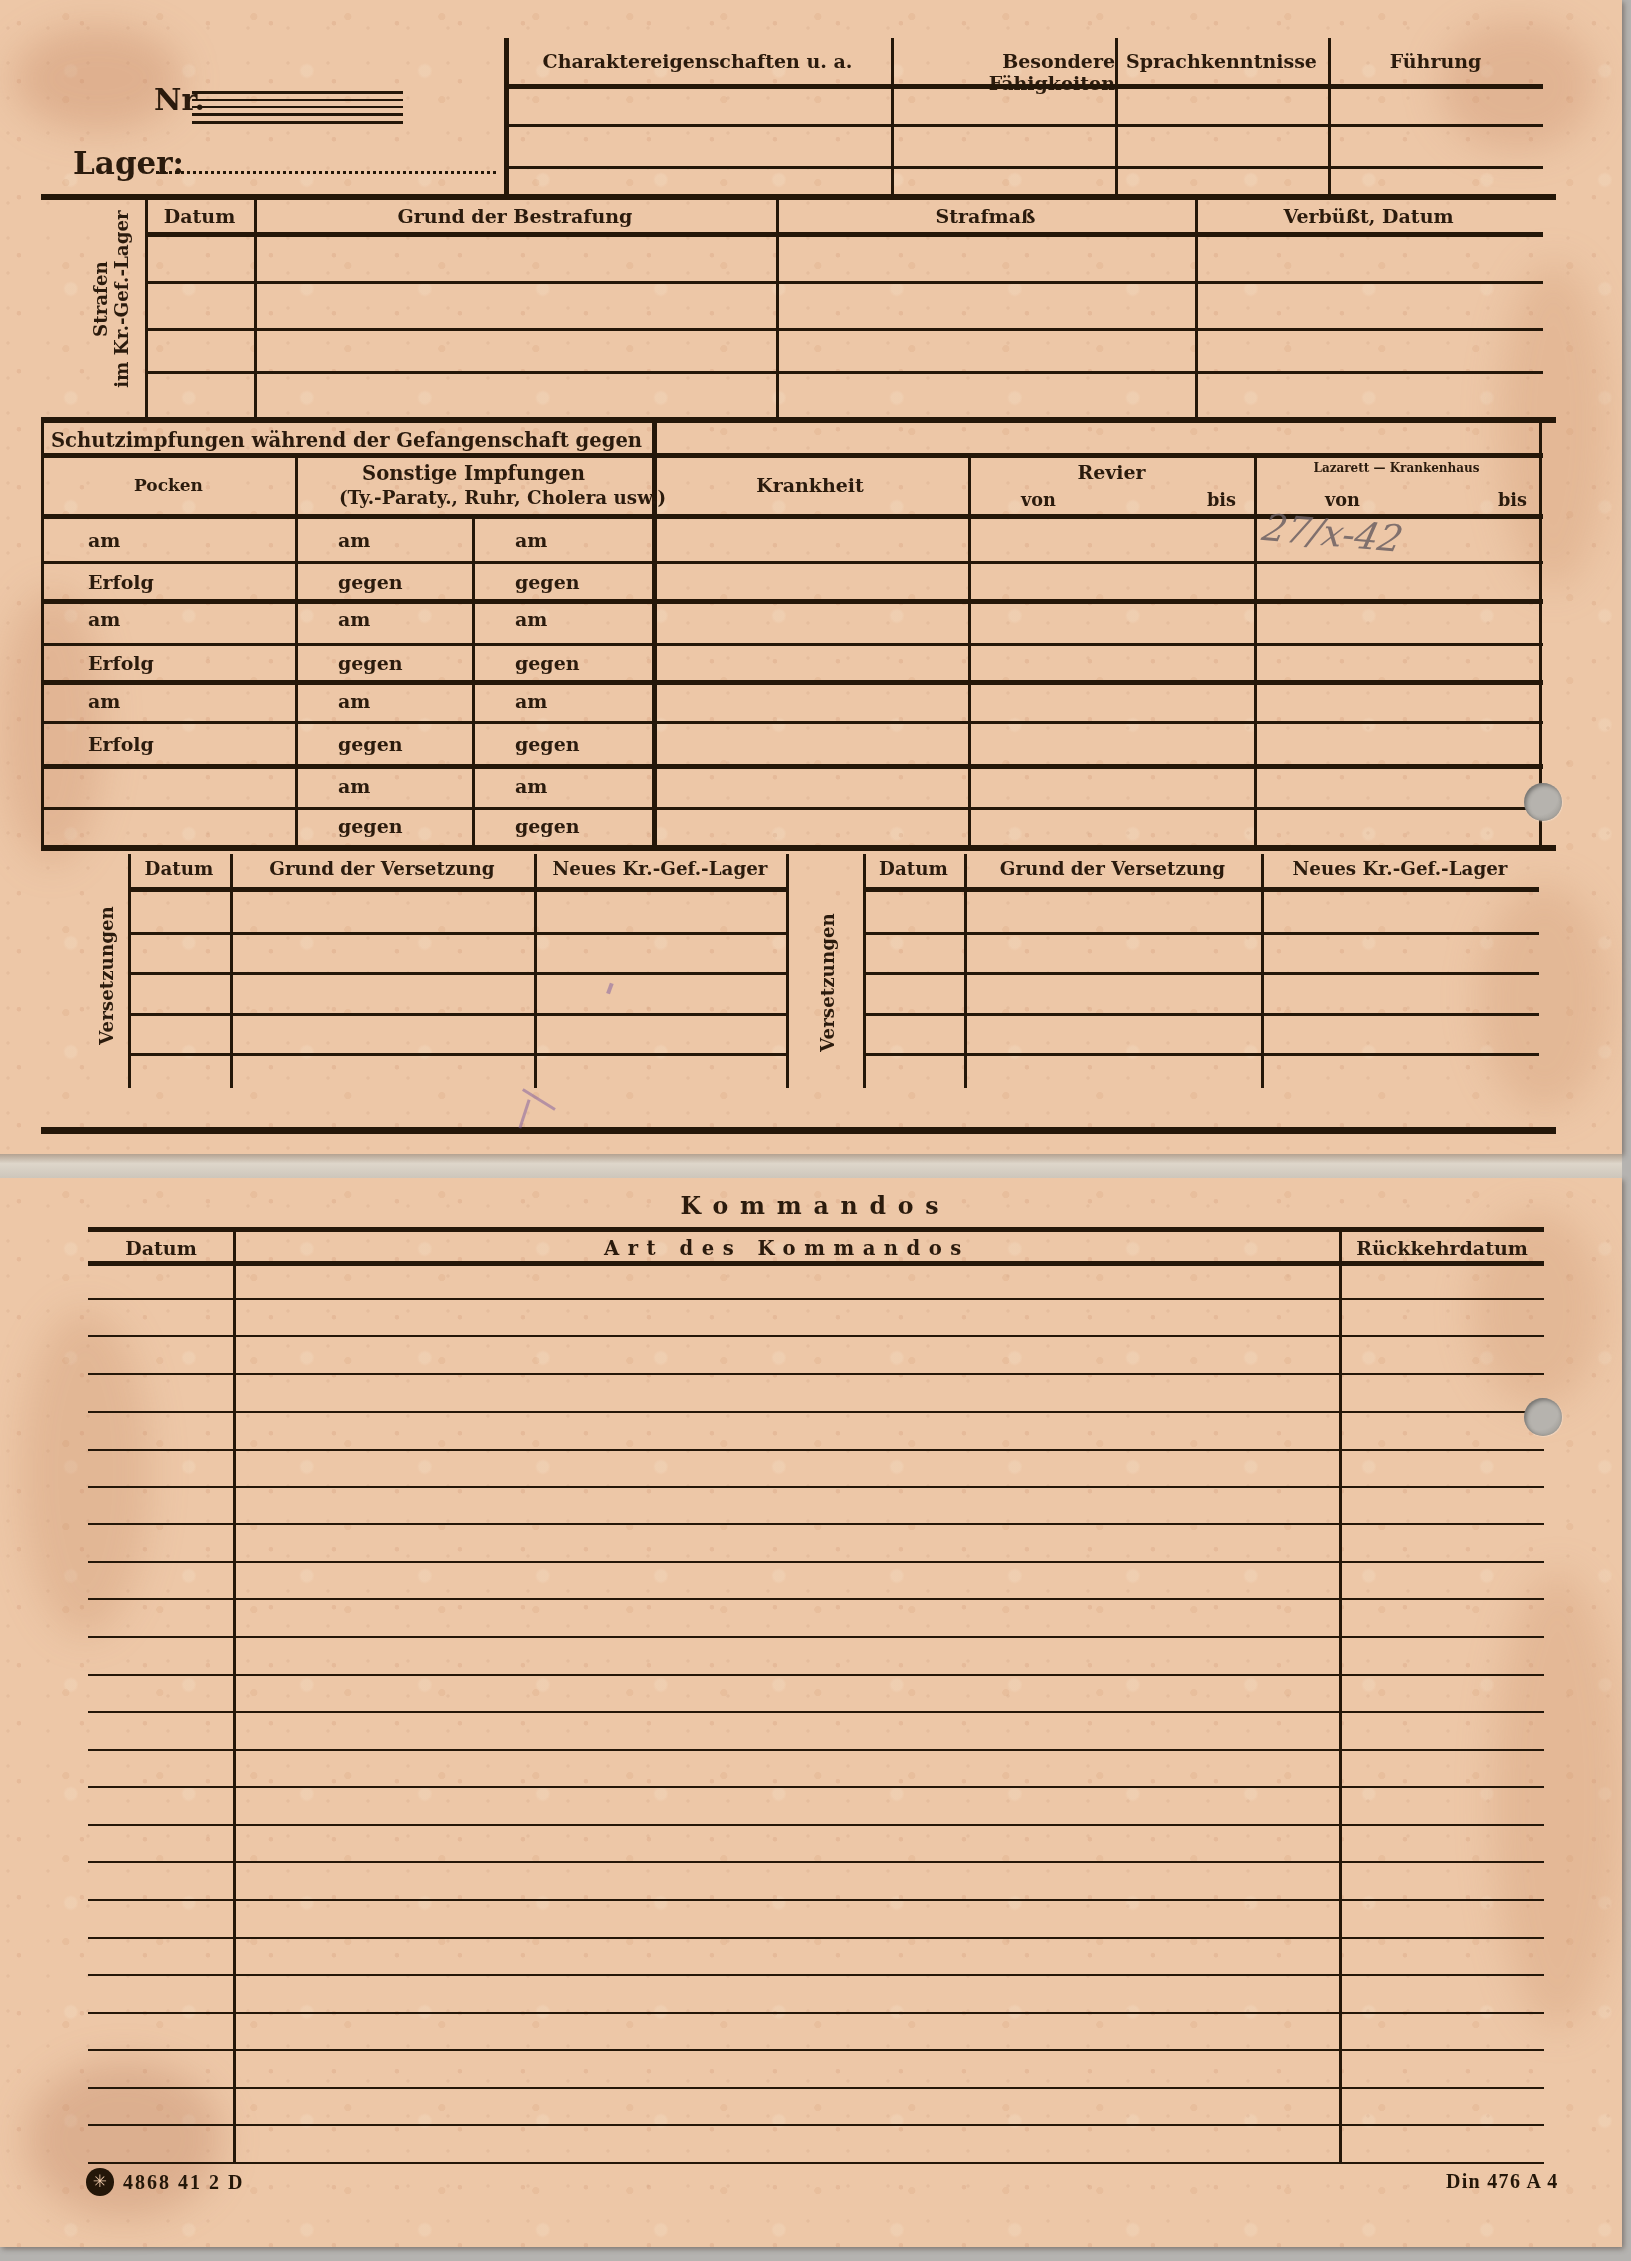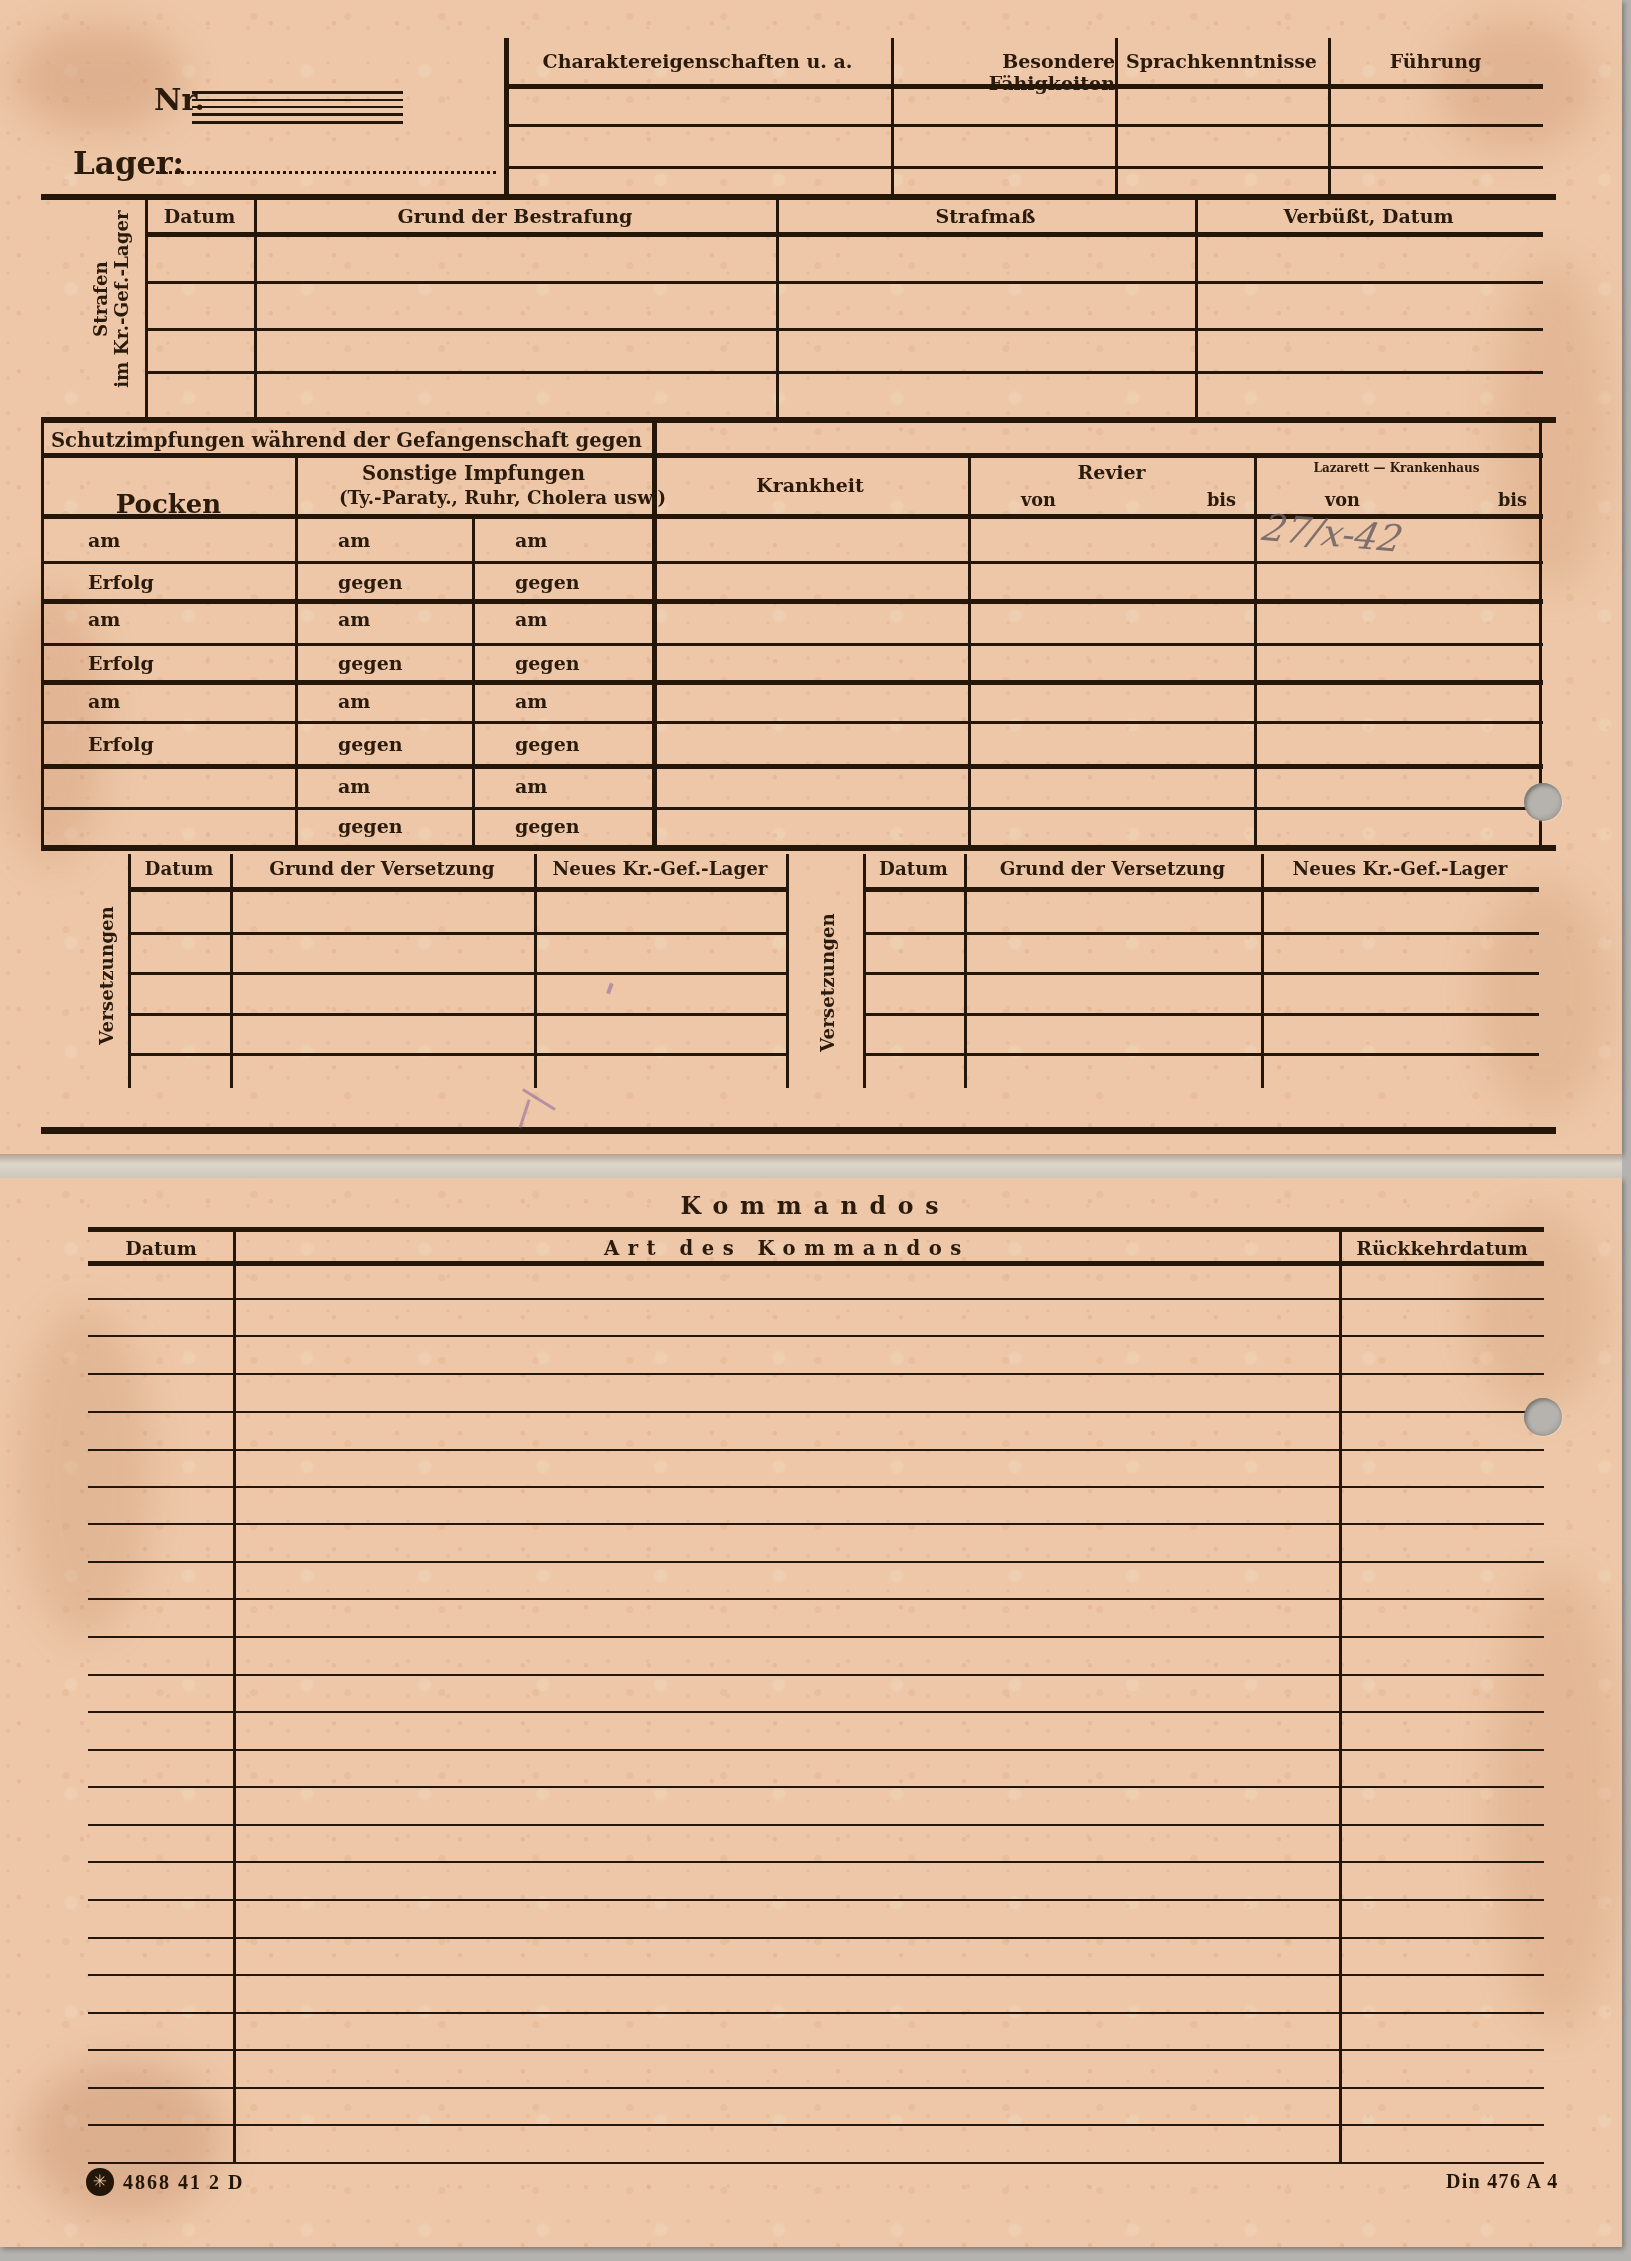--- a/index.html
+++ b/index.html
@@ -92,21 +92,21 @@
   <div class="hl t9" style="left:41px;top:417px;width:1515px;"></div>
 
   <div class="vl w5" style="left:41px;top:423px;height:422px;"></div>
   <div class="vl w8" style="left:652px;top:423px;height:422px;"></div>
   <div class="vl w5" style="left:1539px;top:423px;height:422px;"></div>
   <div class="ink ctr" style="position:absolute;left:41px;top:429px;width:611px;font-size:19.6px;">Schutzimpfungen während der Gefangenschaft gegen</div>
   <div class="hl t7" style="left:41px;top:453px;width:1502px;"></div>
   <div class="vl w4" style="left:295px;top:458px;height:387px;"></div>
   <div class="vl w4" style="left:968px;top:458px;height:387px;"></div>
   <div class="vl w4" style="left:1254px;top:458px;height:387px;"></div>
-  <div class="ink ctr" style="position:absolute;left:41px;top:489px;width:255px;font-size:26px;">Pocken</div>
+  <div class="ink ctr" style="position:absolute;left:41px;top:475px;width:255px;font-size:17px;">Pocken</div>
   <div class="ink ctr" style="position:absolute;left:295px;top:462px;width:357px;font-size:19.6px;">Sonstige Impfungen</div>
   <div class="ink ctr" style="position:absolute;left:295px;top:487px;width:383px;font-size:18.3px;padding-left:16px;">(Ty.-Paraty., Ruhr, Cholera usw.)</div>
   <div class="ink ctr" style="position:absolute;left:652px;top:474px;width:316px;font-size:19px;">Krankheit</div>
   <div class="ink ctr" style="position:absolute;left:968px;top:461px;width:287px;font-size:19px;">Revier</div>
   <div class="ink" style="position:absolute;left:1021px;top:489px;font-size:17.7px;">von</div>
   <div class="ink" style="position:absolute;left:1207px;top:489px;font-size:17.7px;">bis</div>
   <div class="ink ctr" style="position:absolute;left:1254px;top:461px;width:285px;font-size:12px;">Lazarett — Krankenhaus</div>
   <div class="ink" style="position:absolute;left:1325px;top:489px;font-size:17.7px;">von</div>
   <div class="ink" style="position:absolute;left:1498px;top:489px;font-size:17.7px;">bis</div>
   <div class="hl t7" style="left:41px;top:514px;width:1502px;"></div>

